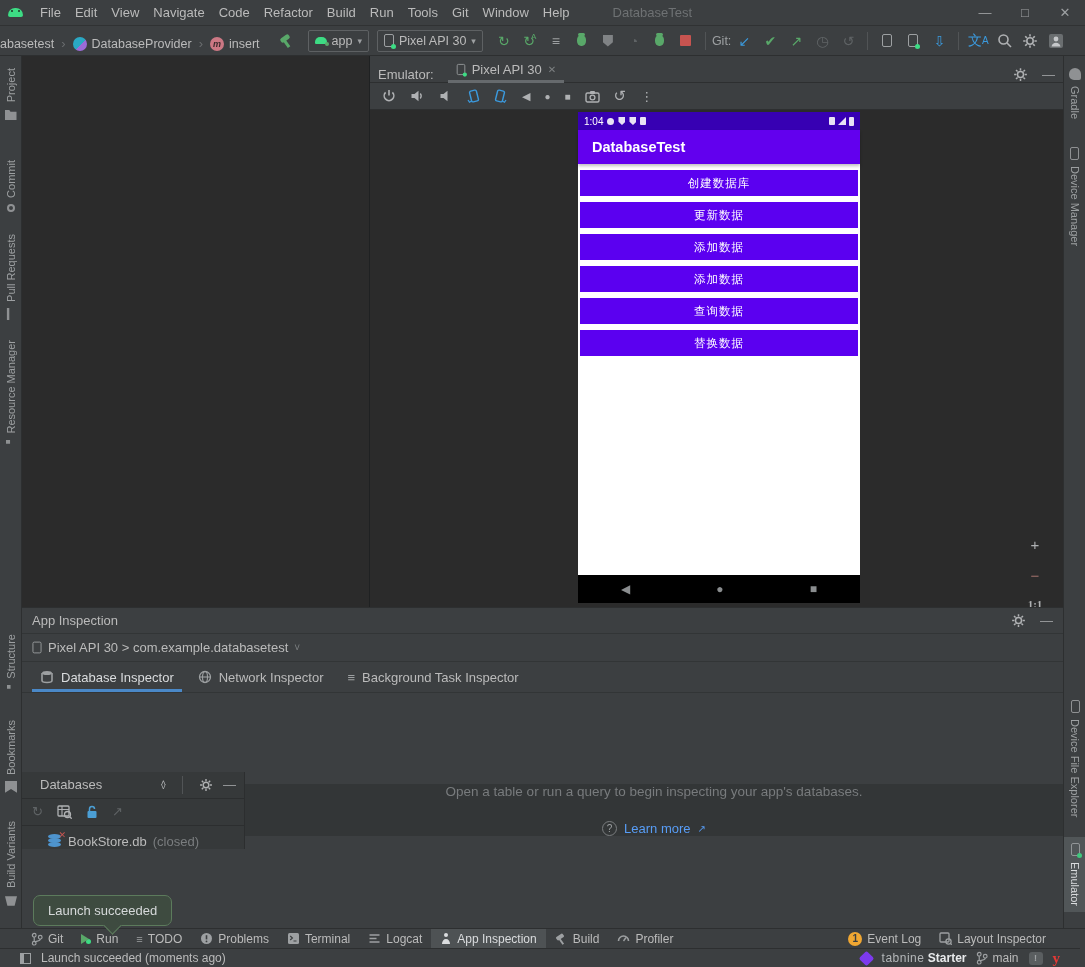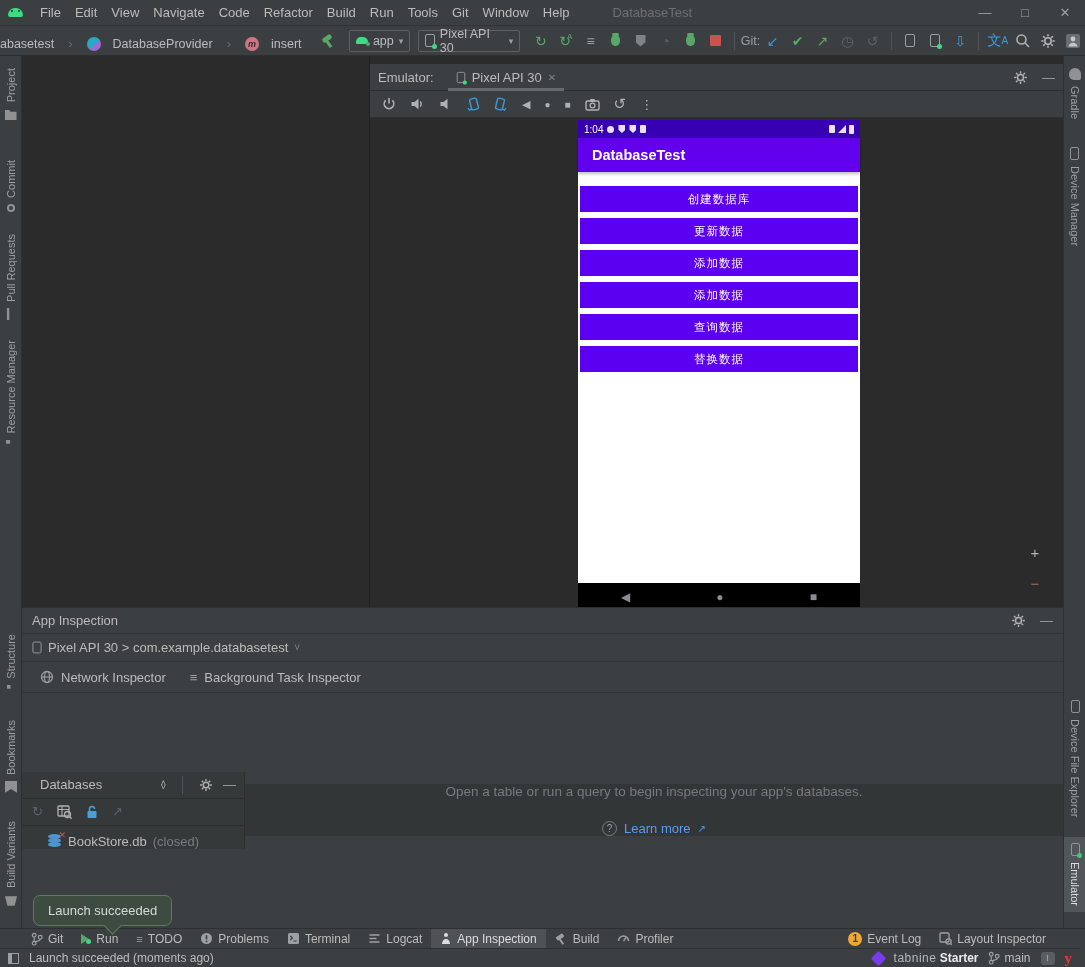--- a/index.html
+++ b/index.html
@@ -11,21 +11,21 @@
   .android-logo{width:15px;height:9px;background:#3DDC84;border-radius:7px 7px 2px 2px;margin:0 10px 0 8px;position:relative;}
   .android-logo::before,.android-logo::after{content:"";position:absolute;top:2px;width:2px;height:2px;border-radius:50%;background:#1e3325;}
   .android-logo::before{left:3px}.android-logo::after{right:3px}
   .menu-item{padding:0 7px;color:#bbbbbb;cursor:default;}
   .win-title{color:#6e7173;margin-left:36px;}
   .win-controls{margin-left:auto;display:flex;}
   .win-btn{width:40px;height:25px;display:flex;align-items:center;justify-content:center;color:#9da0a2;font-size:13px;}
 
   
   .toolbar{position:absolute;left:0;top:26px;width:1085px;height:30px;background:#3c3f41;display:flex;align-items:center;border-bottom:1px solid #2d2f30;font-size:12.5px;}
-  .crumb{display:flex;align-items:center;gap:12px;color:#bbbbbb;margin-top:6px;}
+  .crumb{display:flex;align-items:center;gap:5px;color:#bbbbbb;margin-top:6px;}
   .crumb-sep{color:#6a6d6f;font-size:13px;margin:0 2px;}
   .cicon{width:14px;height:14px;border-radius:50%;display:inline-flex;align-items:center;justify-content:center;font-size:9px;color:#fff;}
   .ci-provider{background:linear-gradient(135deg,#2aa8c4 55%,#9b6bd8 55%);}
   .ci-method{background:#cc7884;color:#3c2a2d;font-style:italic;font-weight:bold;}
   .hammer{position:relative;width:16px;height:14px;margin:0 14px 0 18px;}
   .hammer::before{content:"";position:absolute;left:2px;top:2px;width:10px;height:5px;background:#59A869;border-radius:2px;transform:rotate(-35deg);}
   .hammer::after{content:"";position:absolute;left:7px;top:5px;width:3px;height:9px;background:#59A869;transform:rotate(-35deg);}
   .dd{display:flex;align-items:center;gap:5px;border:1px solid #5e6163;border-radius:2px;height:22px;padding:0 6px;margin-right:8px;background:#3c3f41;}
   .dd .caret{color:#9da0a2;font-size:9px;}
   .mini-droid{width:12px;height:7px;background:#3DDC84;border-radius:5px 5px 1px 1px;position:relative;}
@@ -59,38 +59,38 @@
   .si-bookmark{clip-path:polygon(0 0,100% 0,100% 100%,50% 70%,0 100%);}
   .si-variants{clip-path:polygon(0 20%,100% 20%,80% 100%,20% 100%);}
   .si-gradle{border-radius:60% 60% 20% 50%;}
   .si-phone{background:transparent;border:1.5px solid #9da0a2;border-radius:2px;width:9px;height:13px;}
   .si-phone.gdot{position:relative;}
   .si-phone.gdot::after{content:"";position:absolute;right:-3px;bottom:-3px;width:5px;height:5px;border-radius:50%;background:#3DDC84;}
 
   
   .editor{position:absolute;left:22px;top:56px;width:348px;height:551px;background:#2b2b2b;border-right:1px solid #1f2122;}
   .emu{position:absolute;left:370px;top:56px;width:693px;height:551px;background:#2b2b2b;}
-  .emu-header{height:27px;background:#3c3f41;display:flex;align-items:center;padding:0 8px;border-bottom:1px solid #2d2f30;margin-top:8px;}
+  .emu-header{height:27px;background:#3c3f41;display:flex;align-items:flex-end;padding:0 8px;border-bottom:1px solid #2d2f30;}
   .emu-tab{display:flex;align-items:center;gap:6px;padding:0 8px;height:26px;margin-left:14px;position:relative;color:#bbbbbb;}
   .emu-tab .underline{position:absolute;left:0;right:0;bottom:-1px;height:3px;background:#666a6d;}
   .emu-hdr-right{margin-left:auto;display:flex;align-items:center;gap:14px;}
   .emu-toolbar{height:27px;background:#3c3f41;display:flex;align-items:center;gap:14px;padding:0 12px;border-bottom:1px solid #2d2f30;}
   .emu-body{position:relative;height:497px;background:#2b2b2b;}
 
   
   .phone{position:absolute;left:208px;top:2px;width:282px;height:491px;background:#ffffff;}
   .p-status{height:18px;background:#3700B3;display:flex;align-items:center;padding:0 6px;color:#fff;font-size:10px;gap:4px;}
   .p-status .right{margin-left:auto;display:flex;align-items:center;gap:3px;}
   .p-dot{width:7px;height:7px;border-radius:50%;background:#e8e2f5;}
   .p-shield{width:7px;height:8px;background:#e8e2f5;clip-path:polygon(0 0,100% 0,100% 60%,50% 100%,0 60%);}
   .p-sq{width:6px;height:8px;background:#e8e2f5;border-radius:1px;}
   .p-tri{width:0;height:0;border-left:8px solid transparent;border-bottom:8px solid #e8e2f5;}
   .p-batt{width:5px;height:9px;background:#e8e2f5;border-radius:1px;}
   .p-appbar{height:34px;background:#6200EE;display:flex;align-items:center;padding:0 14px;color:#ffffff;font-weight:bold;font-size:14.5px;box-shadow:0 2px 3px rgba(0,0,0,.25);}
-  .p-content{padding-top:14px;display:flex;flex-direction:column;gap:6px;border-radius:8px;}
+  .p-content{padding-top:6px;display:flex;flex-direction:column;gap:6px;border-radius:8px;}
   .p-btn{margin:0 2px;height:26px;background:#5B00F0;color:#ffffff;display:flex;align-items:center;justify-content:center;font-size:11.5px;letter-spacing:1px;border:none;}
   .p-nav{position:absolute;left:0;right:0;bottom:0;height:28px;background:#000;display:flex;align-items:center;justify-content:space-around;color:#8a8d8f;font-size:12px;}
 
   
   .zoomstrip{position:absolute;left:652px;top:422px;width:26px;height:108px;display:flex;flex-direction:column;align-items:center;justify-content:space-between;padding:4px 0;}
   .zoomstrip .z{font-size:15px;color:#afb1b3;}
   .zoomstrip .zdim{color:#9d6f6a;}
   .zratio{font-size:11px;font-weight:bold;color:#afb1b3;font-family:Liberation Serif, serif;}
   .zfit{width:12px;height:12px;border:1.5px solid #9d6f6a;border-radius:2px;}
 
@@ -134,21 +134,21 @@
   .bicon{font-size:11px;color:#9da0a2;display:inline-flex;align-items:center;}
   .runico{width:0;height:0;border-left:8px solid #59A869;border-top:5px solid transparent;border-bottom:5px solid transparent;position:relative;}
   .rundot{width:5px;height:5px;border-radius:50%;background:#3DDC84;margin-left:-3px;margin-top:6px;}
   .badge{width:14px;height:14px;border-radius:50%;background:#F0A732;color:#3c3f41;font-size:10px;font-weight:bold;display:flex;align-items:center;justify-content:center;}
   .bb-right{margin-left:auto;display:flex;align-items:center;}
   .hammer-sm{position:relative;width:13px;height:12px;}
   .hammer-sm::before{content:"";position:absolute;left:1px;top:2px;width:8px;height:4px;background:#9da0a2;border-radius:1px;transform:rotate(-35deg);}
   .hammer-sm::after{content:"";position:absolute;left:5px;top:4px;width:2px;height:8px;background:#9da0a2;transform:rotate(-35deg);}
 
   
-  .statusbar{position:absolute;left:0;top:948px;width:1080px;height:19px;background:#3c3f41;border-top:1px solid #2d2f30;display:flex;align-items:center;font-size:12px;color:#bbbbbb;padding:0 8px;}
+  .statusbar{position:absolute;left:0;top:948px;width:1080px;height:19px;background:#3c3f41;border-top:1px solid #2d2f30;display:flex;align-items:center;font-size:12px;color:#bbbbbb;padding:0 20px;}
   .sb-winico{width:11px;height:11px;border:1.4px solid #9da0a2;border-left-width:4px;margin-right:10px;}
   .sb-right{margin-left:auto;display:flex;align-items:center;gap:10px;}
   .tabnine-hex{width:11px;height:11px;background:#7C3AED;transform:rotate(45deg);border-radius:2px;}
   .tn-name{color:#b4b7b9;letter-spacing:.5px;}
   .tn-plan{color:#e8eaec;font-weight:bold;}
   .sb-noteico{width:14px;height:13px;background:#5a5e60;border-radius:3px;display:flex;align-items:center;justify-content:center;color:#9da0a2;font-size:9px;font-weight:bold;}
   .red-y{color:#E53935;font-weight:bold;font-size:15px;font-family:"Liberation Serif",serif;}
 
   svg{display:block}
   .ico-svg{flex:none}
@@ -463,20 +463,27 @@
           </span>
         <span style="color:#9da0a2">—</span>
       </div>
     </div>
     <div class="insp-process">
       <span class="dev-ico" style="transform:scale(.9)"></span>
       <span>Pixel API 30 &gt; com.example.databasetest</span>
       <span style="color:#7d8082;font-size:10px">˅</span>
     </div>
     <div class="insp-tabs">
+      <div class="itab active">
+        <svg class="ico-svg" width="14" height="14" viewBox="0 0 14 14">
+            <use href="#dbcyl"></use>
+          </svg>
+        <span>Database Inspector</span>
+        <span class="iunderline"></span>
+      </div>
       <div class="itab">
         <svg class="ico-svg" width="14" height="14" viewBox="0 0 14 14">
             <use href="#globe"></use>
           </svg>
         <span>Network Inspector</span>
       </div>
       <div class="itab">
         <span style="color:#9da0a2;font-size:13px">≡</span>
         <span>Background Task Inspector</span>
       </div>

